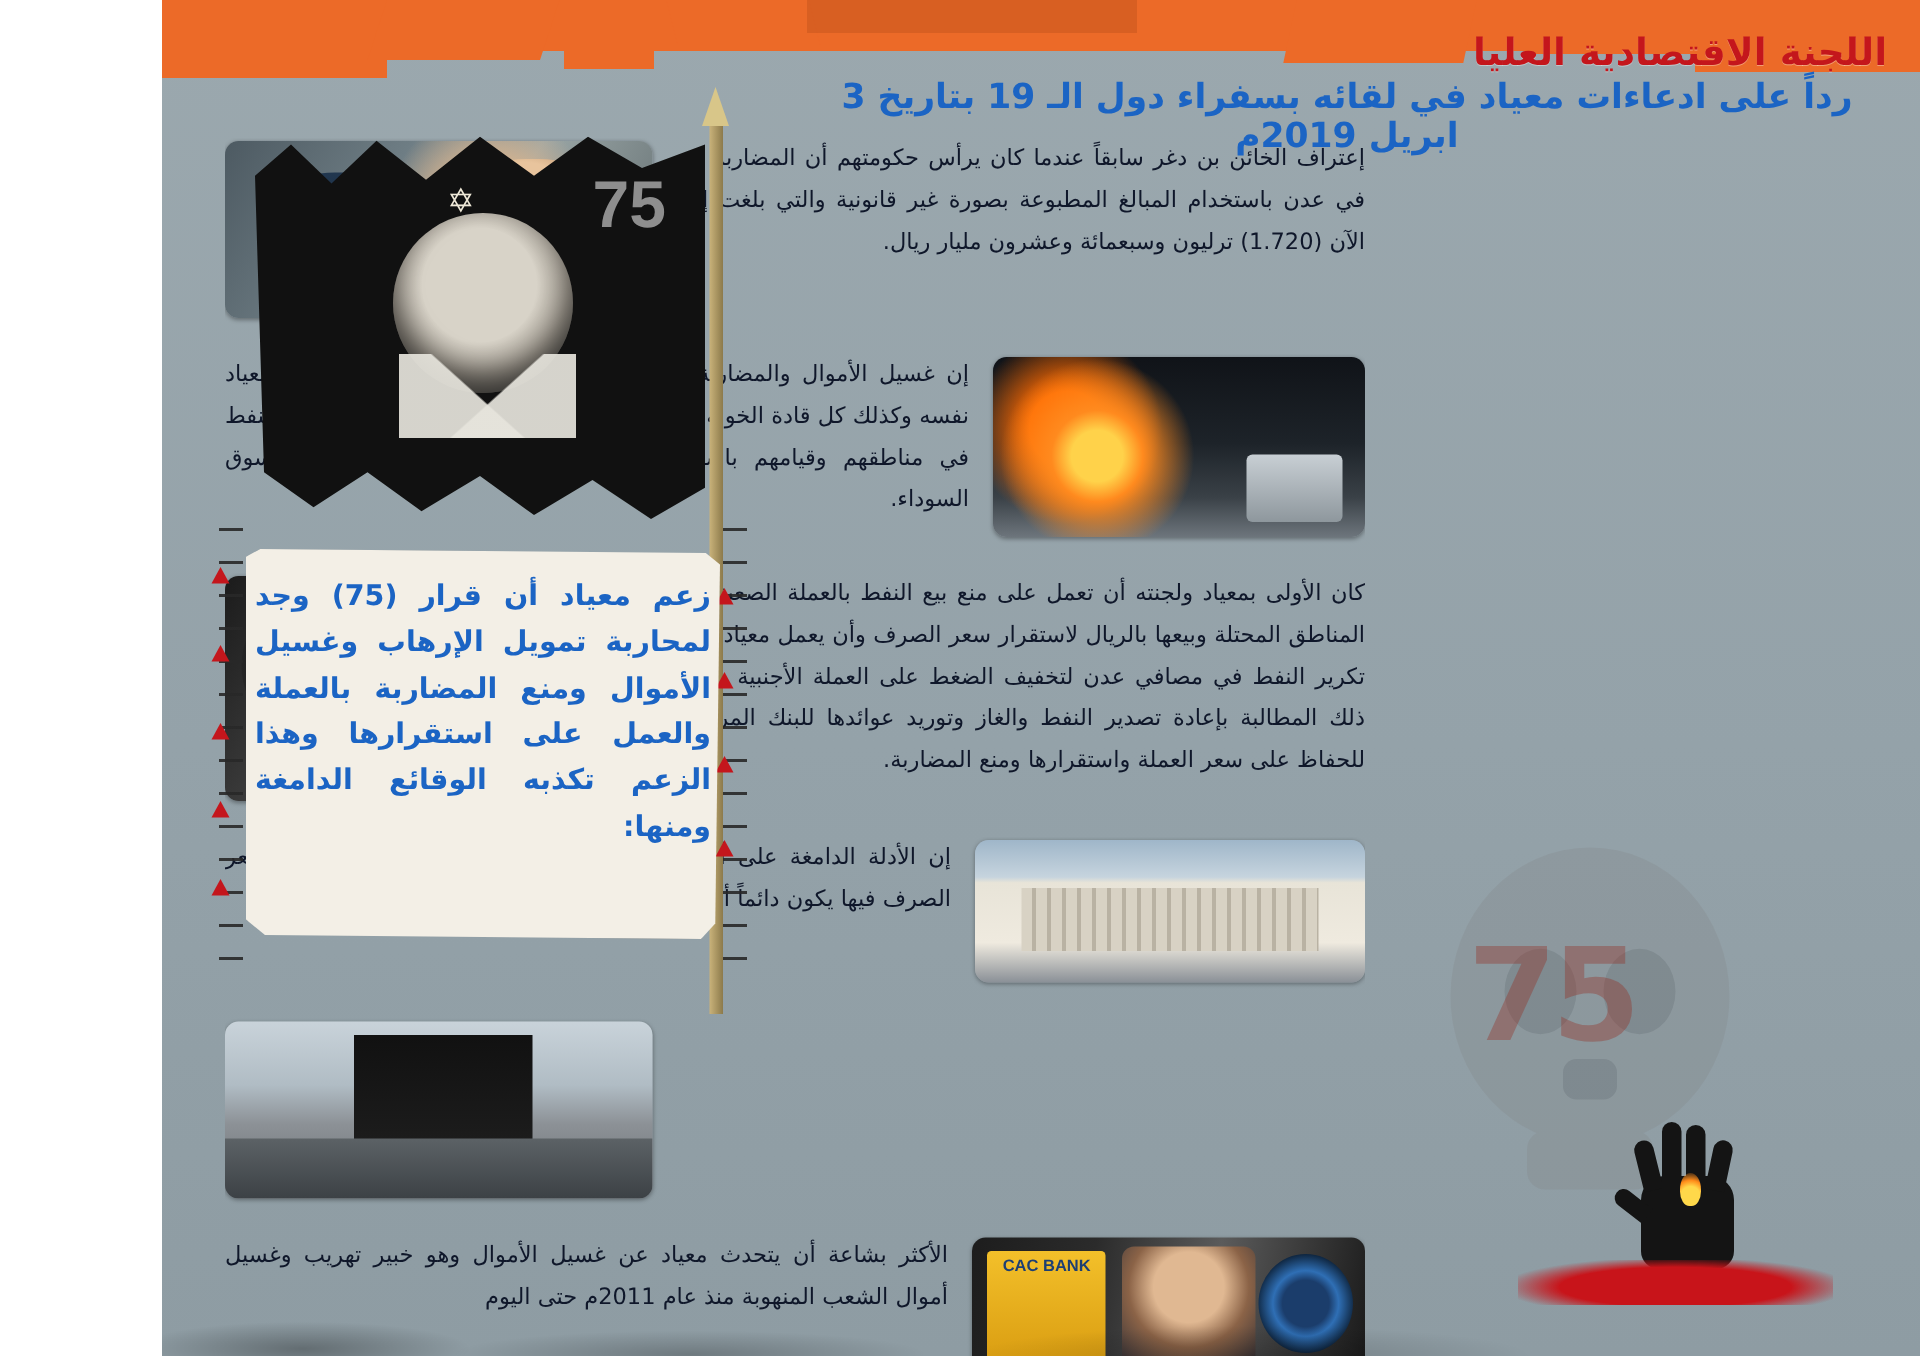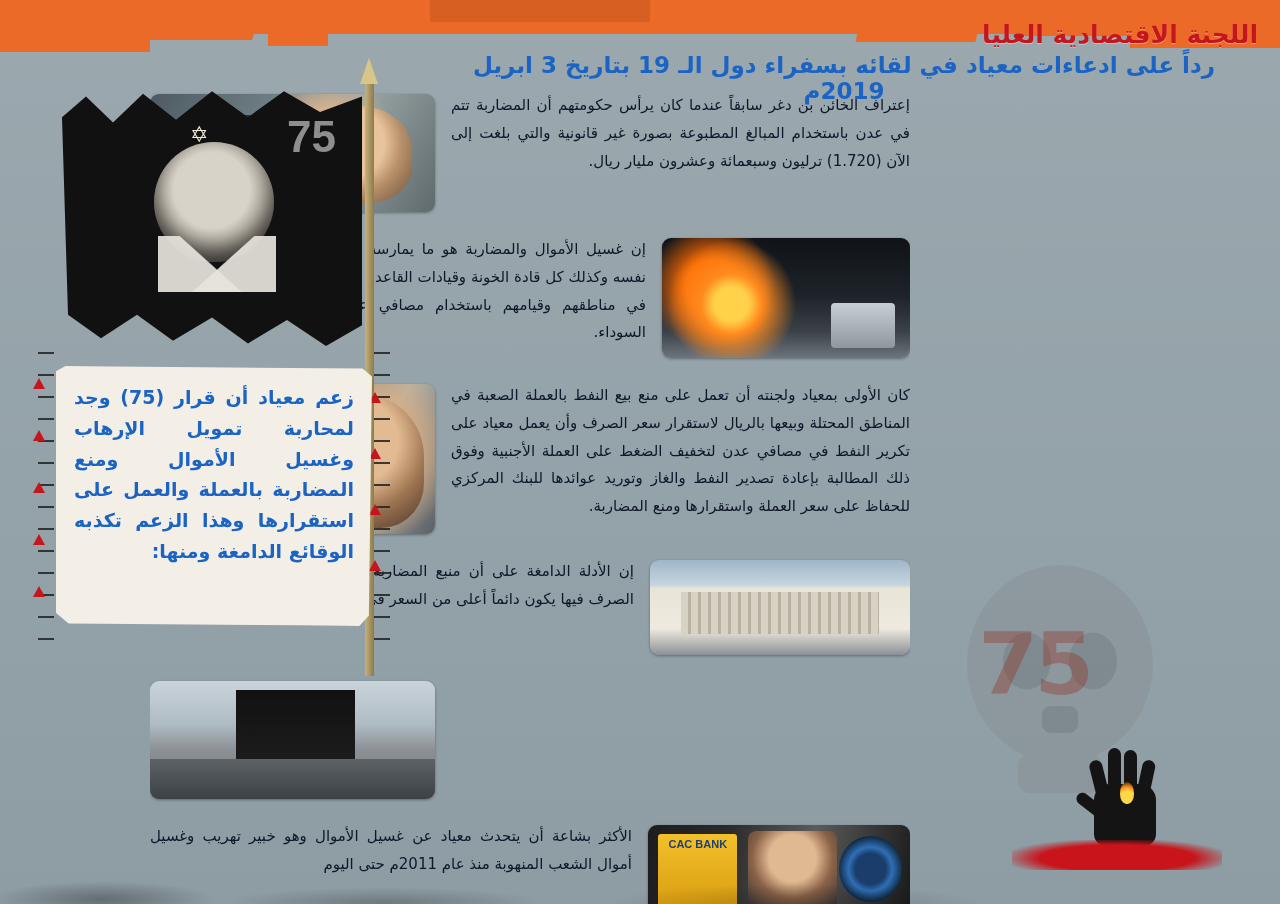--- a/index.html
+++ b/index.html
@@ -2,21 +2,21 @@
 <html lang="ar" dir="rtl"><head>
 <meta charset="utf-8">
 <style>
   html, body {
     margin: 0;
     padding: 0;
     background: #ffffff;
   }
   .page {
     position: relative;
-    width: 1280px;
+    width: 1172px;
     height: 904px;
     overflow: hidden;
     background: #9aa7ad;
     font-family: "DejaVu Sans", sans-serif;
   }
   
   .bg-base {
     position: absolute;
     inset: 0;
     background: linear-gradient(180deg, #9ba8ae 0%, #94a2a9 55%, #8e9ca3 100%);
@@ -294,21 +294,21 @@
     position:absolute; left:-5px; width:0;height:0;
     border-left:6px solid transparent;
     border-right:6px solid transparent;
     border-bottom:11px solid #c4161c;
   }
   .claim-box {
     position: absolute;
     inset: 0;
     background: #f3efe6;
     box-shadow: 0 2px 6px rgba(0,0,0,.45);
-    padding: 16px 18px;
+    padding: 16px 6px;
     box-sizing: border-box;
     clip-path: polygon(0 2%, 3% 0, 97% 1%, 100% 4%, 99% 96%, 96% 100%, 4% 99%, 0 95%);
   }
   .claim-box p {
     margin: 0;
     color: #1b64c4;
     font-size: 19px;
     font-weight: bold;
     line-height: 1.62;
     text-align: justify;

